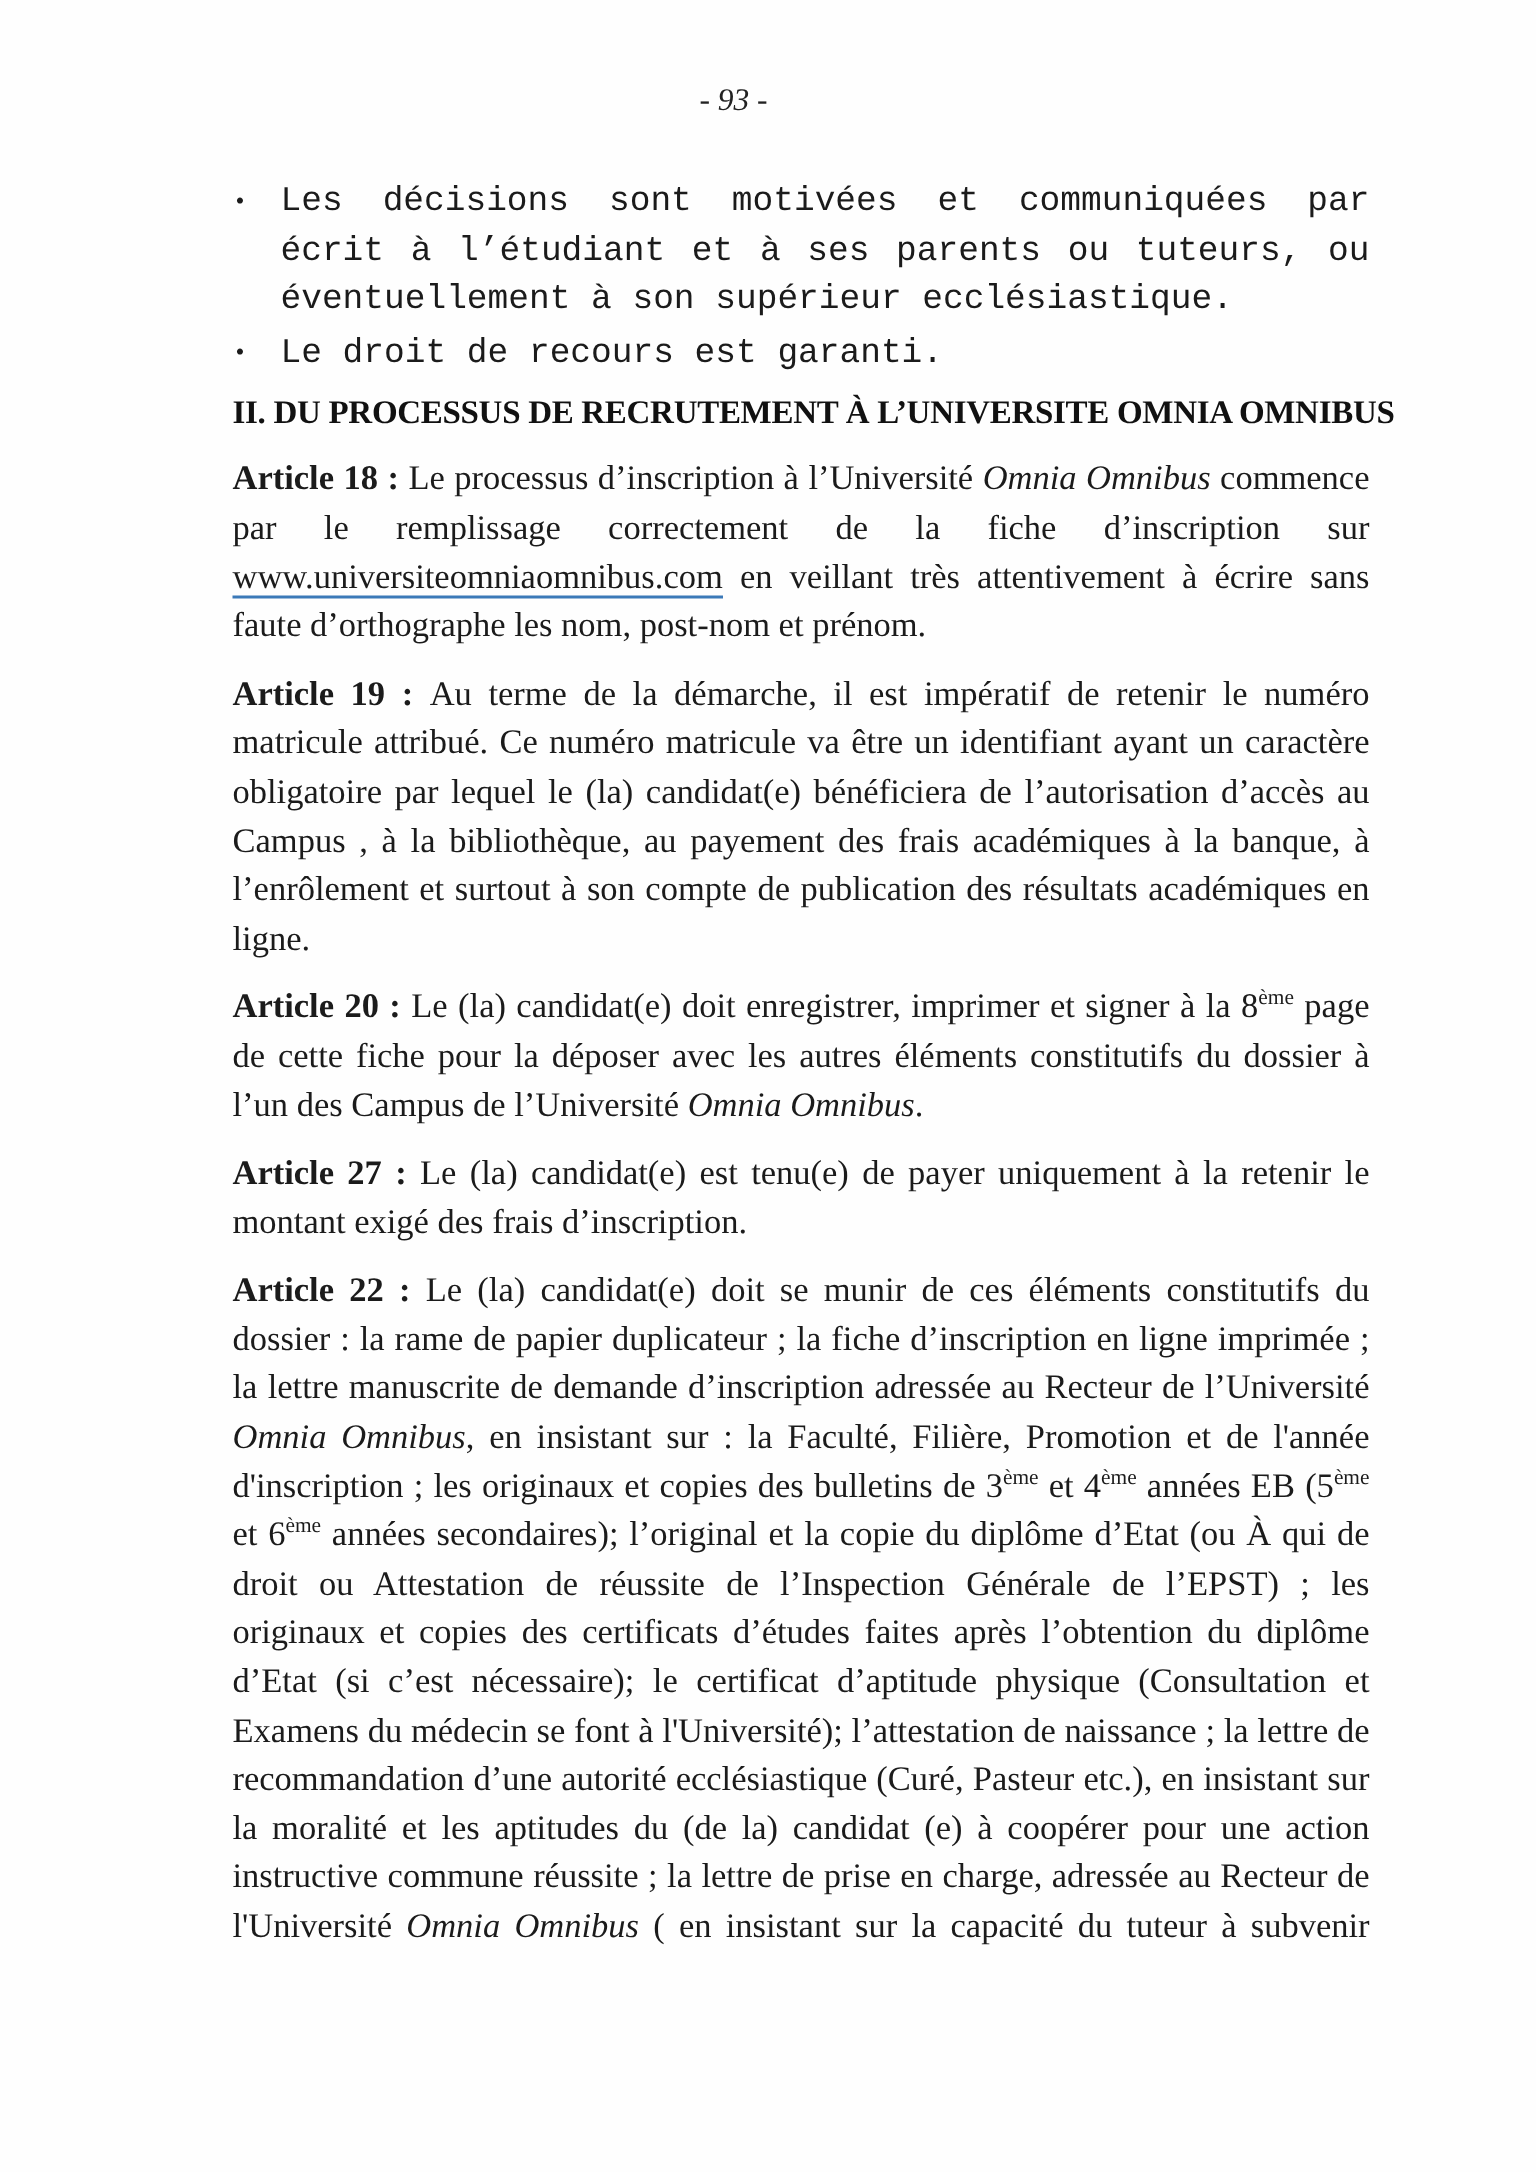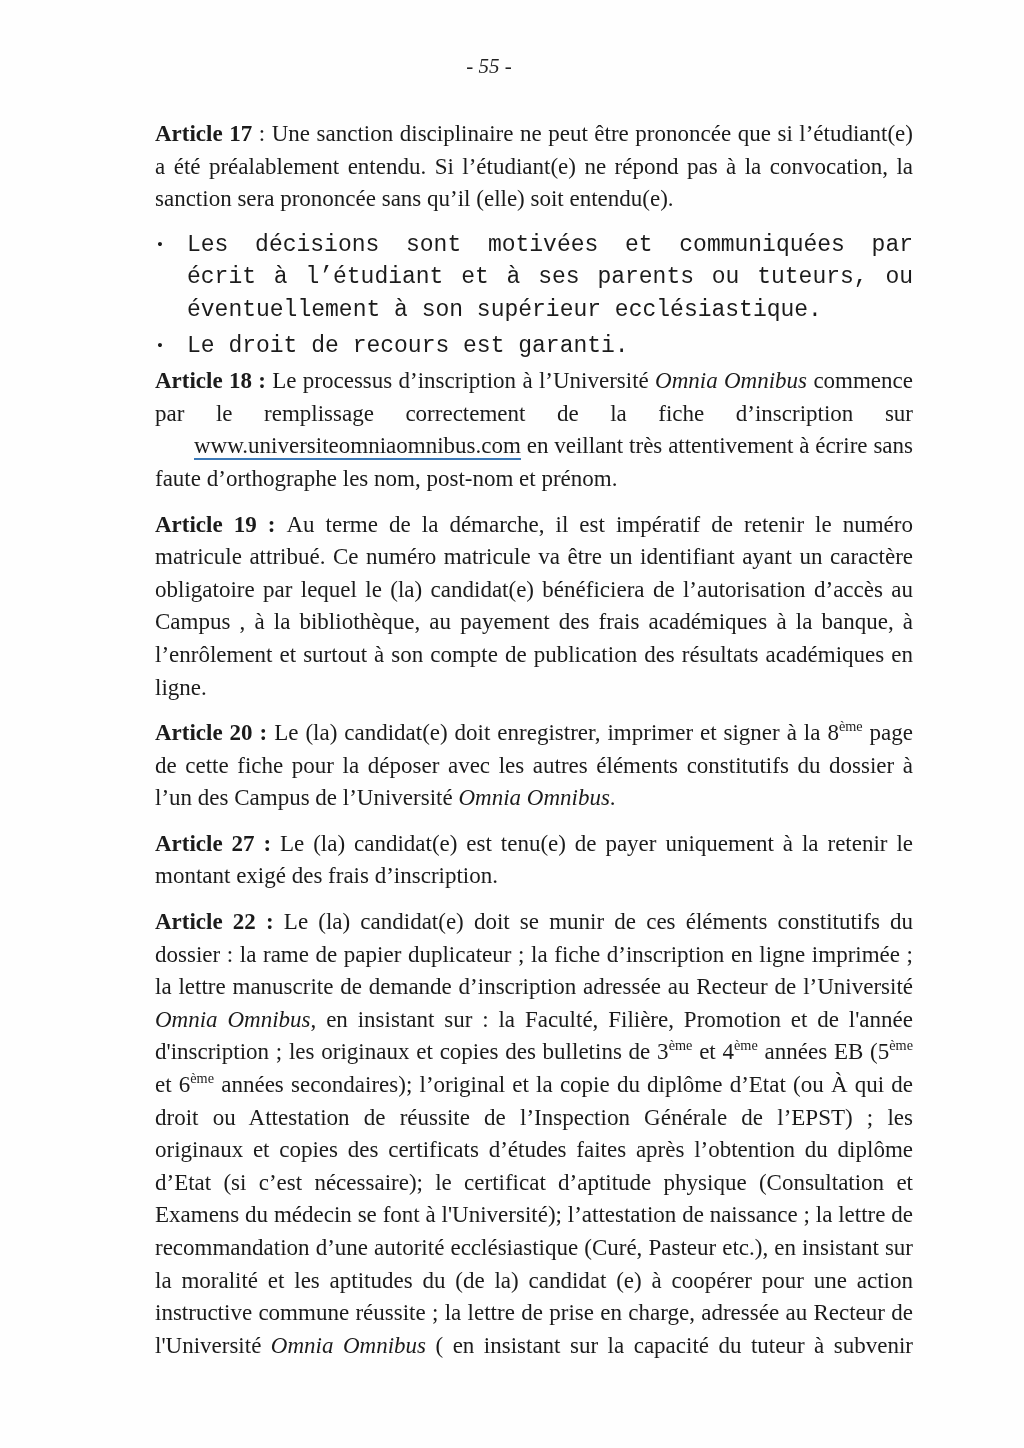--- a/index.html
+++ b/index.html
@@ -32,37 +32,36 @@
     margin:8px 0 12px 0;
     font-size:22px; line-height:32px; font-weight:bold;
     letter-spacing:-0.2px; white-space:nowrap; color:#111;
   }
   .b { font-weight:bold; }
   .i { font-style:italic; }
   .sup { font-size:0.62em; vertical-align:super; line-height:0; }
   .link {
     color:#1b1b1b; text-decoration:none; cursor:pointer;
     border-bottom:2px solid var(--link-underline, #3b79b8);
-    margin-left:39px;
   }
 </style>
 </head>
 <body>
 
 <div class="page">
-  <div class="pagenum">- 55 -</div>
+  <div class="pagenum">- 93 -</div>
   <div class="content">
-      <p class="para"><span class="b">Article 17</span><span> : Une sanction disciplinaire ne peut être prononcée que si l’étudiant(e) a été préalablement entendu. Si l’étudiant(e) ne répond pas à la convocation, la sanction sera prononcée sans qu’il (elle) soit entendu(e).</span></p>
       <div class="bullet">
         <span class="dot">•</span>
         <span class="btext"><span>Les décisions sont motivées et communiquées par écrit à l’étudiant et à ses parents ou tuteurs, ou éventuellement à son supérieur ecclésiastique.</span></span>
       </div>
       <div class="bullet">
         <span class="dot">•</span>
         <span class="btext"><span>Le droit de recours est garanti.</span></span>
       </div>
+      <h2 class="heading"><span class="b">II. DU PROCESSUS DE RECRUTEMENT À L’UNIVERSITE OMNIA OMNIBUS</span></h2>
       <p class="para"><span class="b">Article 18 : </span><span>Le processus d’inscription à l’Université </span><span class="i">Omnia Omnibus</span><span> commence par le remplissage correctement de la fiche d’inscription sur </span><a class="link" href="#">www.universiteomniaomnibus.com</a><span> en veillant très attentivement à écrire sans faute d’orthographe les nom, post-nom et prénom.</span></p>
       <p class="para"><span class="b">Article 19 : </span><span>Au terme de la démarche, il est impératif de retenir le numéro matricule attribué. Ce numéro matricule va être un identifiant ayant un caractère obligatoire par lequel le (la) candidat(e) bénéficiera de l’autorisation d’accès au Campus , à la bibliothèque, au payement des frais académiques à la banque, à l’enrôlement et surtout à son compte de publication des résultats académiques en ligne.</span></p>
       <p class="para"><span class="b">Article 20 : </span><span>Le (la) candidat(e) doit enregistrer, imprimer et signer à la 8</span><span class="sup">ème</span><span> page de cette fiche pour la déposer avec les autres éléments constitutifs du dossier à l’un des Campus de l’Université </span><span class="i">Omnia Omnibus</span><span>.</span></p>
       <p class="para"><span class="b">Article 27 : </span><span>Le (la) candidat(e) est tenu(e) de payer uniquement à la retenir le montant exigé des frais d’inscription.</span></p>
       <p class="para jl"><span class="b">Article 22 : </span><span>Le (la) candidat(e) doit se munir de ces éléments constitutifs du dossier : la rame de papier duplicateur ; la fiche d’inscription en ligne imprimée ; la lettre manuscrite de demande d’inscription adressée au Recteur de l’Université </span><span class="i">Omnia Omnibus</span><span>, en insistant sur : la Faculté, Filière, Promotion et de l'année d'inscription ; les originaux et copies des bulletins de 3</span><span class="sup">ème</span><span> et 4</span><span class="sup">ème</span><span> années EB (5</span><span class="sup">ème</span><span> et 6</span><span class="sup">ème</span><span> années secondaires); l’original et la copie du diplôme d’Etat (ou À qui de droit ou Attestation de réussite de l’Inspection Générale de l’EPST) ; les originaux et copies des certificats d’études faites après l’obtention du diplôme d’Etat (si c’est nécessaire); le certificat d’aptitude physique (Consultation et Examens du médecin se font à l'Université); l’attestation de naissance ; la lettre de recommandation d’une autorité ecclésiastique (Curé, Pasteur etc.), en insistant sur la moralité et les aptitudes du (de la) candidat (e) à coopérer pour une action instructive commune réussite ; la lettre de prise en charge, adressée au Recteur de l'Université </span><span class="i">Omnia Omnibus</span><span> ( en insistant sur la capacité du tuteur à subvenir</span></p>
     </div>
 </div>
 
 </body></html>

